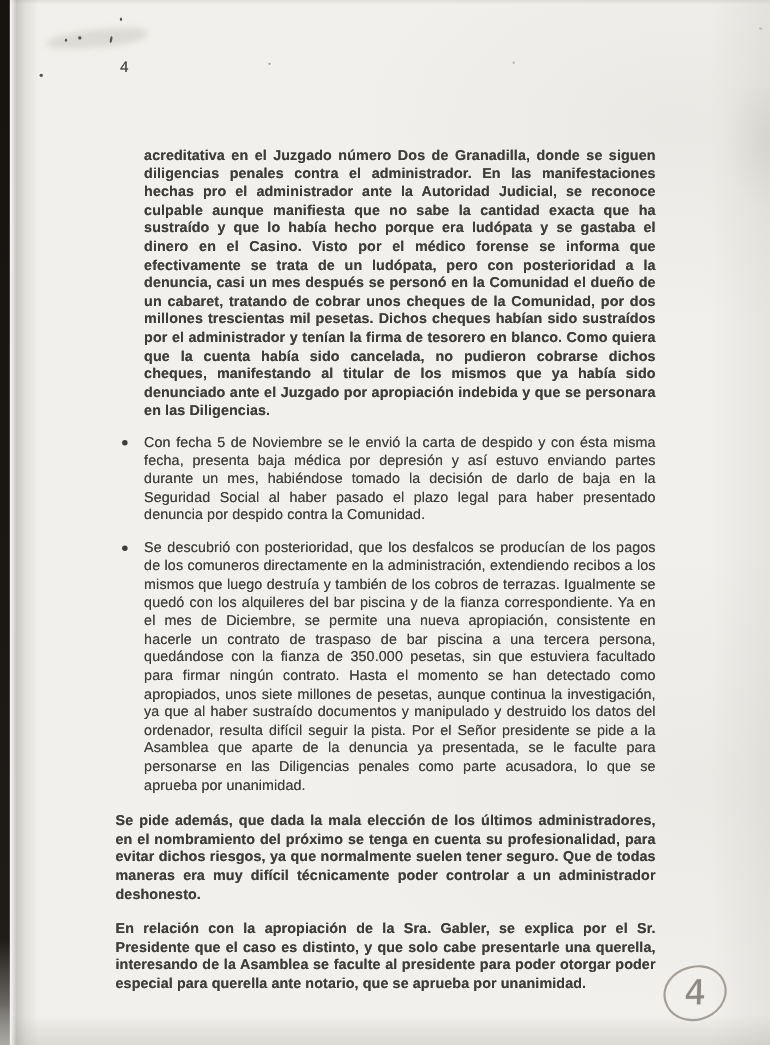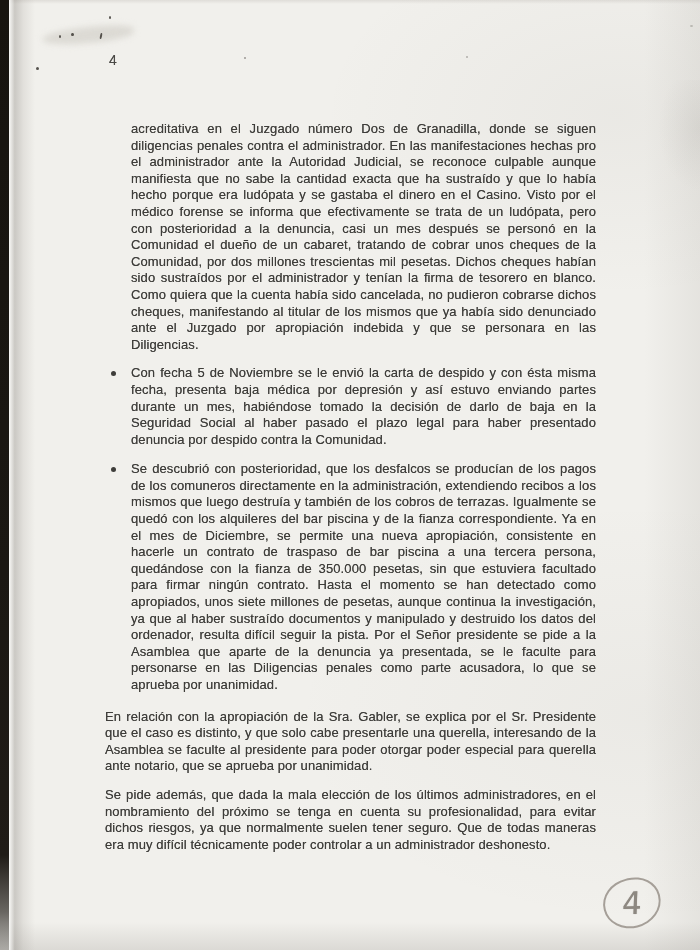--- a/index.html
+++ b/index.html
@@ -52,21 +52,21 @@
 
   
   .doc {
     position: absolute; left: 105px; top: 117px; width: 491px;
     color: #3e3d3a;
     font-size: 13px; line-height: 16.6px;
     text-align: justify;
     text-shadow: 0 0 0.45px rgba(62,61,58,0.75);
     letter-spacing: 0.1px;
   }
-  .para { margin: 4px 0 12px 0; }
+  .para { margin: 16px 0 12px 0; font-weight: bold; }
   .para.indented { margin-left: 26px; }
   .bullet-item { position: relative; margin: 0 0 13px 26px; }
   .bullet-item .dot {
     position: absolute; left: -20px; top: 6px;
     width: 5px; height: 5px; border-radius: 50%;
     background: #3e3d3a;
   }
   .para.last-block { margin-top: 15px; }
 
   
@@ -121,23 +121,23 @@
     <div class="bullet-item">
       <span class="dot"></span>
       <span>Con fecha 5 de Noviembre se le envió la carta de despido y con ésta misma fecha, presenta baja médica por depresión y así estuvo enviando partes durante un mes, habiéndose tomado la decisión de darlo de baja en la Seguridad Social al haber pasado el plazo legal para haber presentado denuncia por despido contra la Comunidad.</span>
     </div>
 
     <div class="bullet-item">
       <span class="dot"></span>
       <span>Se descubrió con posterioridad, que los desfalcos se producían de los pagos de los comuneros directamente en la administración, extendiendo recibos a los mismos que luego destruía y también de los cobros de terrazas. Igualmente se quedó con los alquileres del bar piscina y de la fianza correspondiente. Ya en el mes de Diciembre, se permite una nueva apropiación, consistente en hacerle un contrato de traspaso de bar piscina a una tercera persona, quedándose con la fianza de 350.000 pesetas, sin que estuviera facultado para firmar ningún contrato. Hasta el momento se han detectado como apropiados, unos siete millones de pesetas, aunque continua la investigación, ya que al haber sustraído documentos y manipulado y destruido los datos del ordenador, resulta difícil seguir la pista. Por el Señor presidente se pide a la Asamblea que aparte de la denuncia ya presentada, se le faculte para personarse en las Diligencias penales como parte acusadora, lo que se aprueba por unanimidad.</span>
     </div>
 
+    <p class="para">Se pide además, que dada la mala elección de los últimos administradores, en el nombramiento del próximo se tenga en cuenta su profesionalidad, para evitar dichos riesgos, ya que normalmente suelen tener seguro. Que de todas maneras era muy difícil técnicamente poder controlar a un administrador deshonesto.</p>
+
     <p class="para last-block">En relación con la apropiación de la Sra. Gabler, se explica por el Sr. Presidente que el caso es distinto, y que solo cabe presentarle una querella, interesando de la Asamblea se faculte al presidente para poder otorgar poder especial para querella ante notario, que se aprueba por unanimidad.</p>
-
-    <p class="para">Se pide además, que dada la mala elección de los últimos administradores, en el nombramiento del próximo se tenga en cuenta su profesionalidad, para evitar dichos riesgos, ya que normalmente suelen tener seguro. Que de todas maneras era muy difícil técnicamente poder controlar a un administrador deshonesto.</p>
 
   </div>
 
   <div class="circled-number">
     <span class="hand-digit">4</span>
   </div>
 
 </div>
 
 </body></html>

